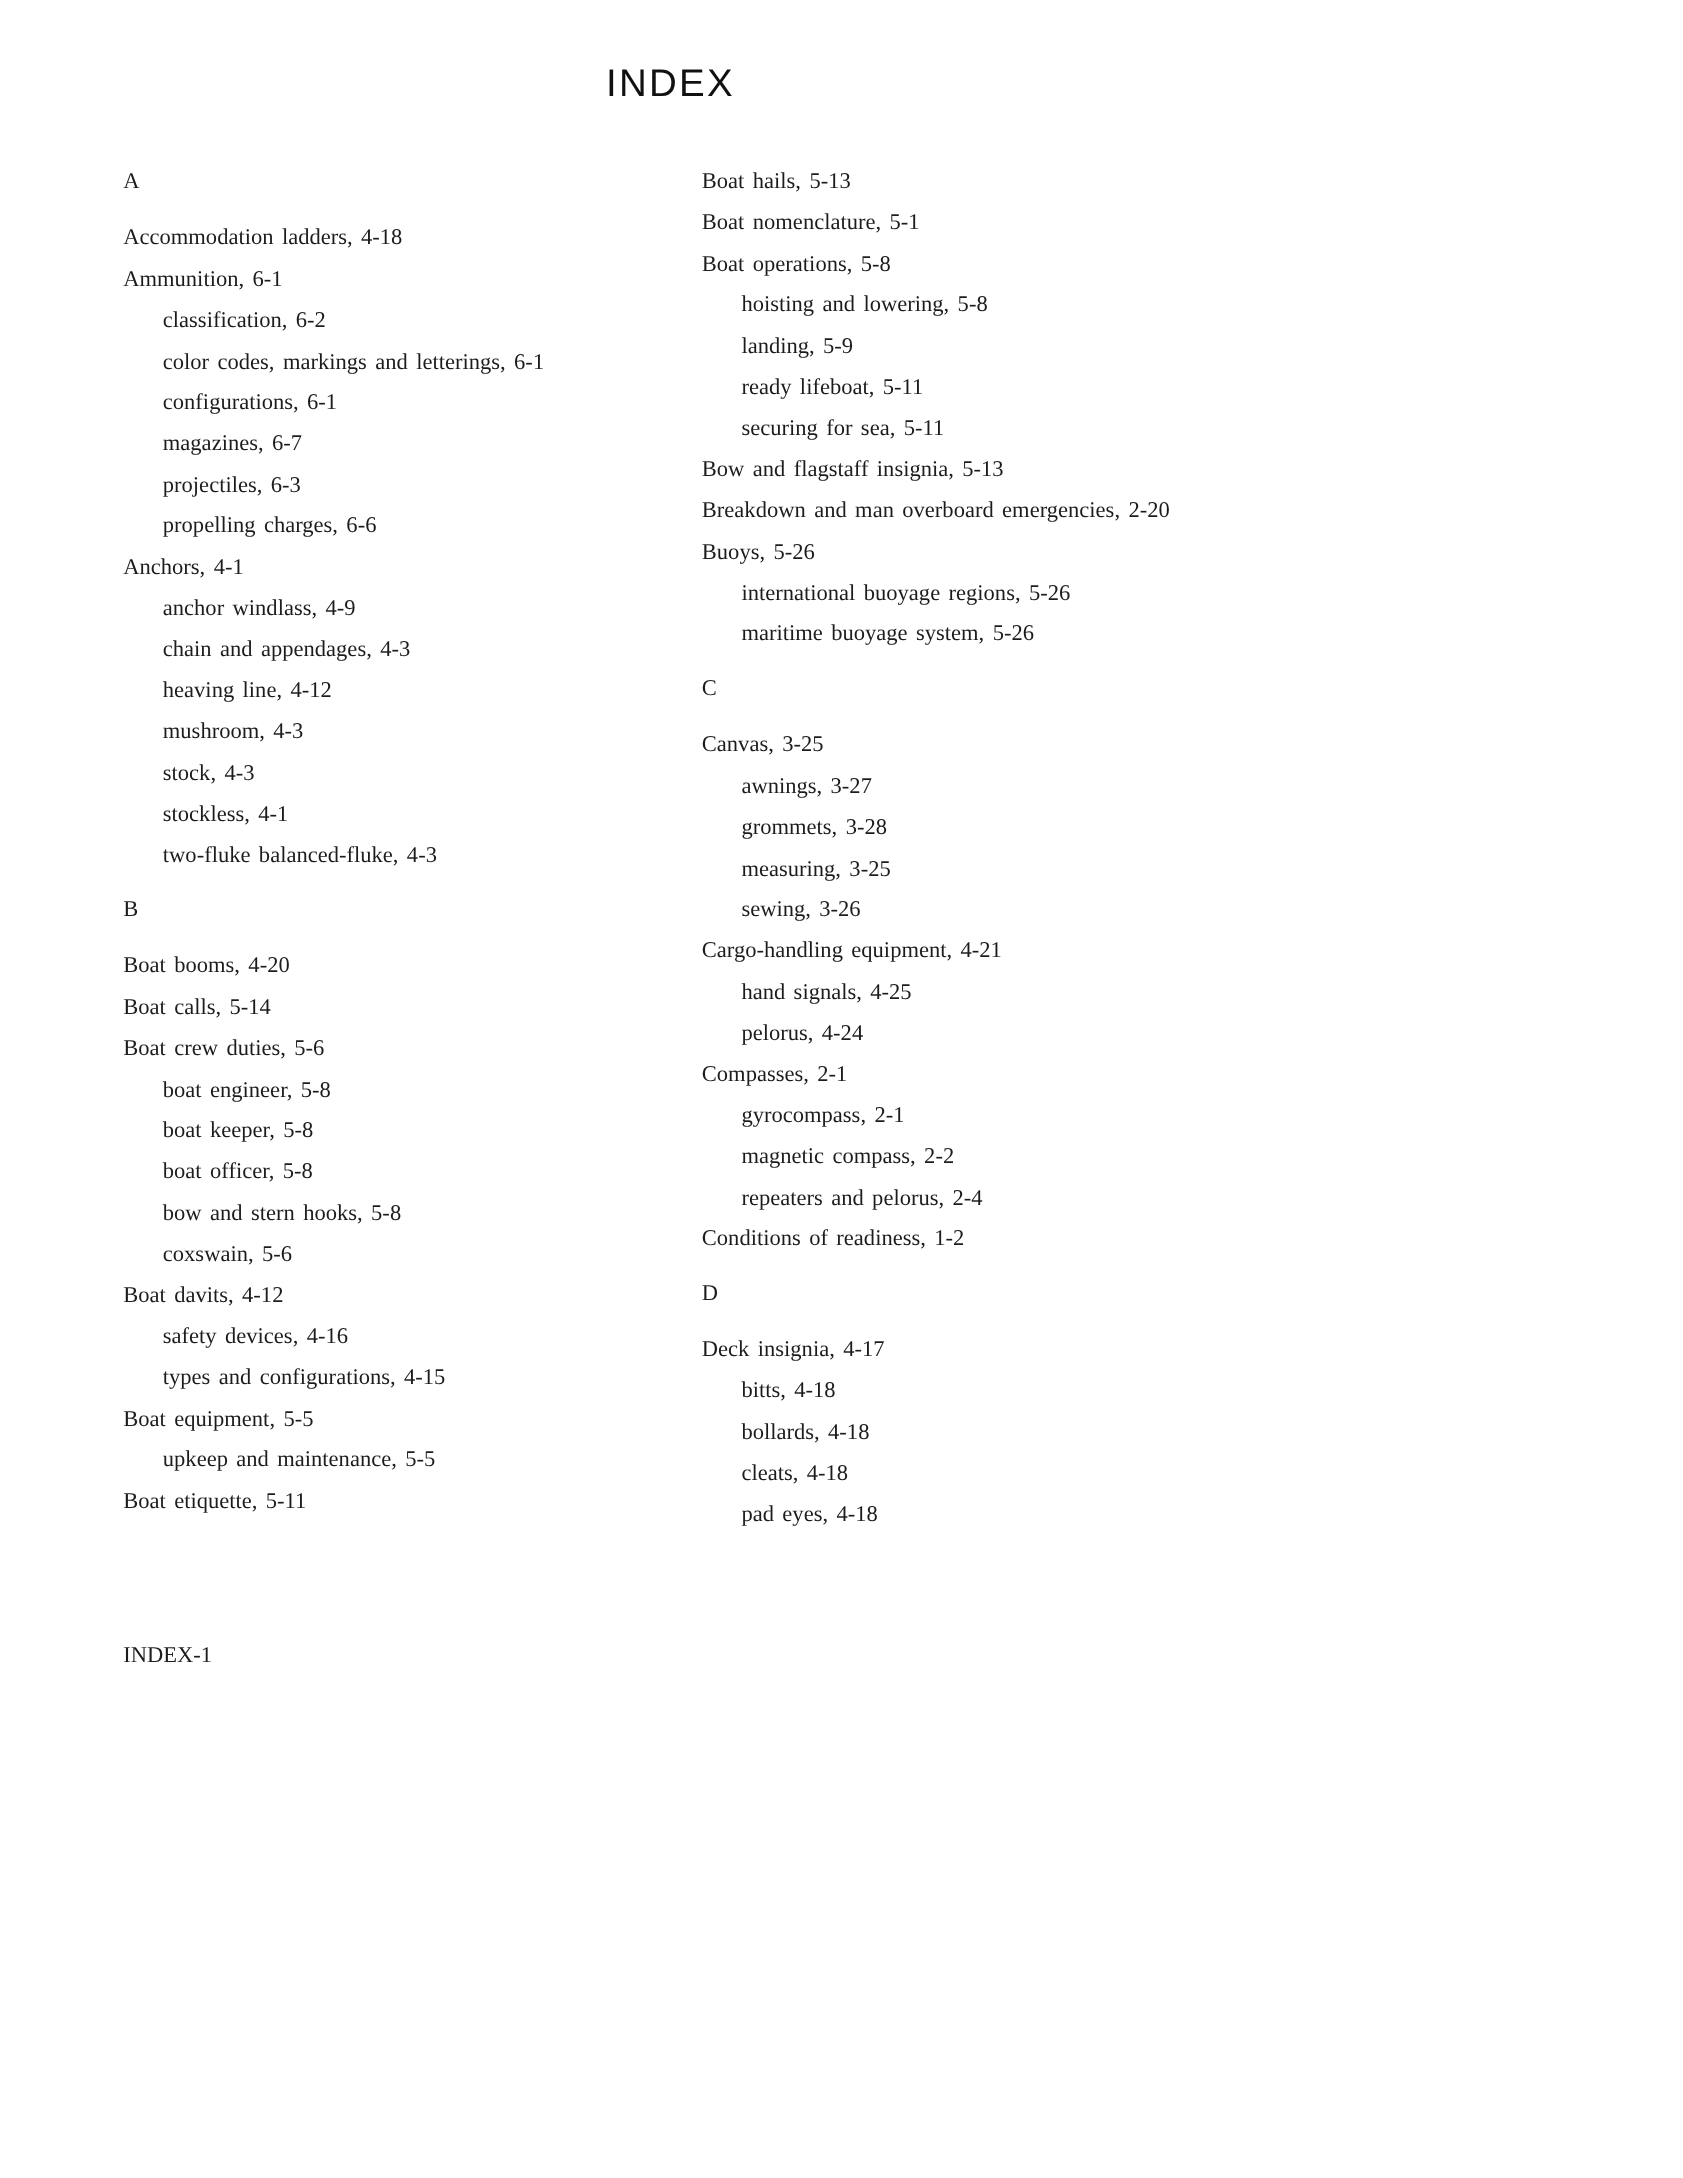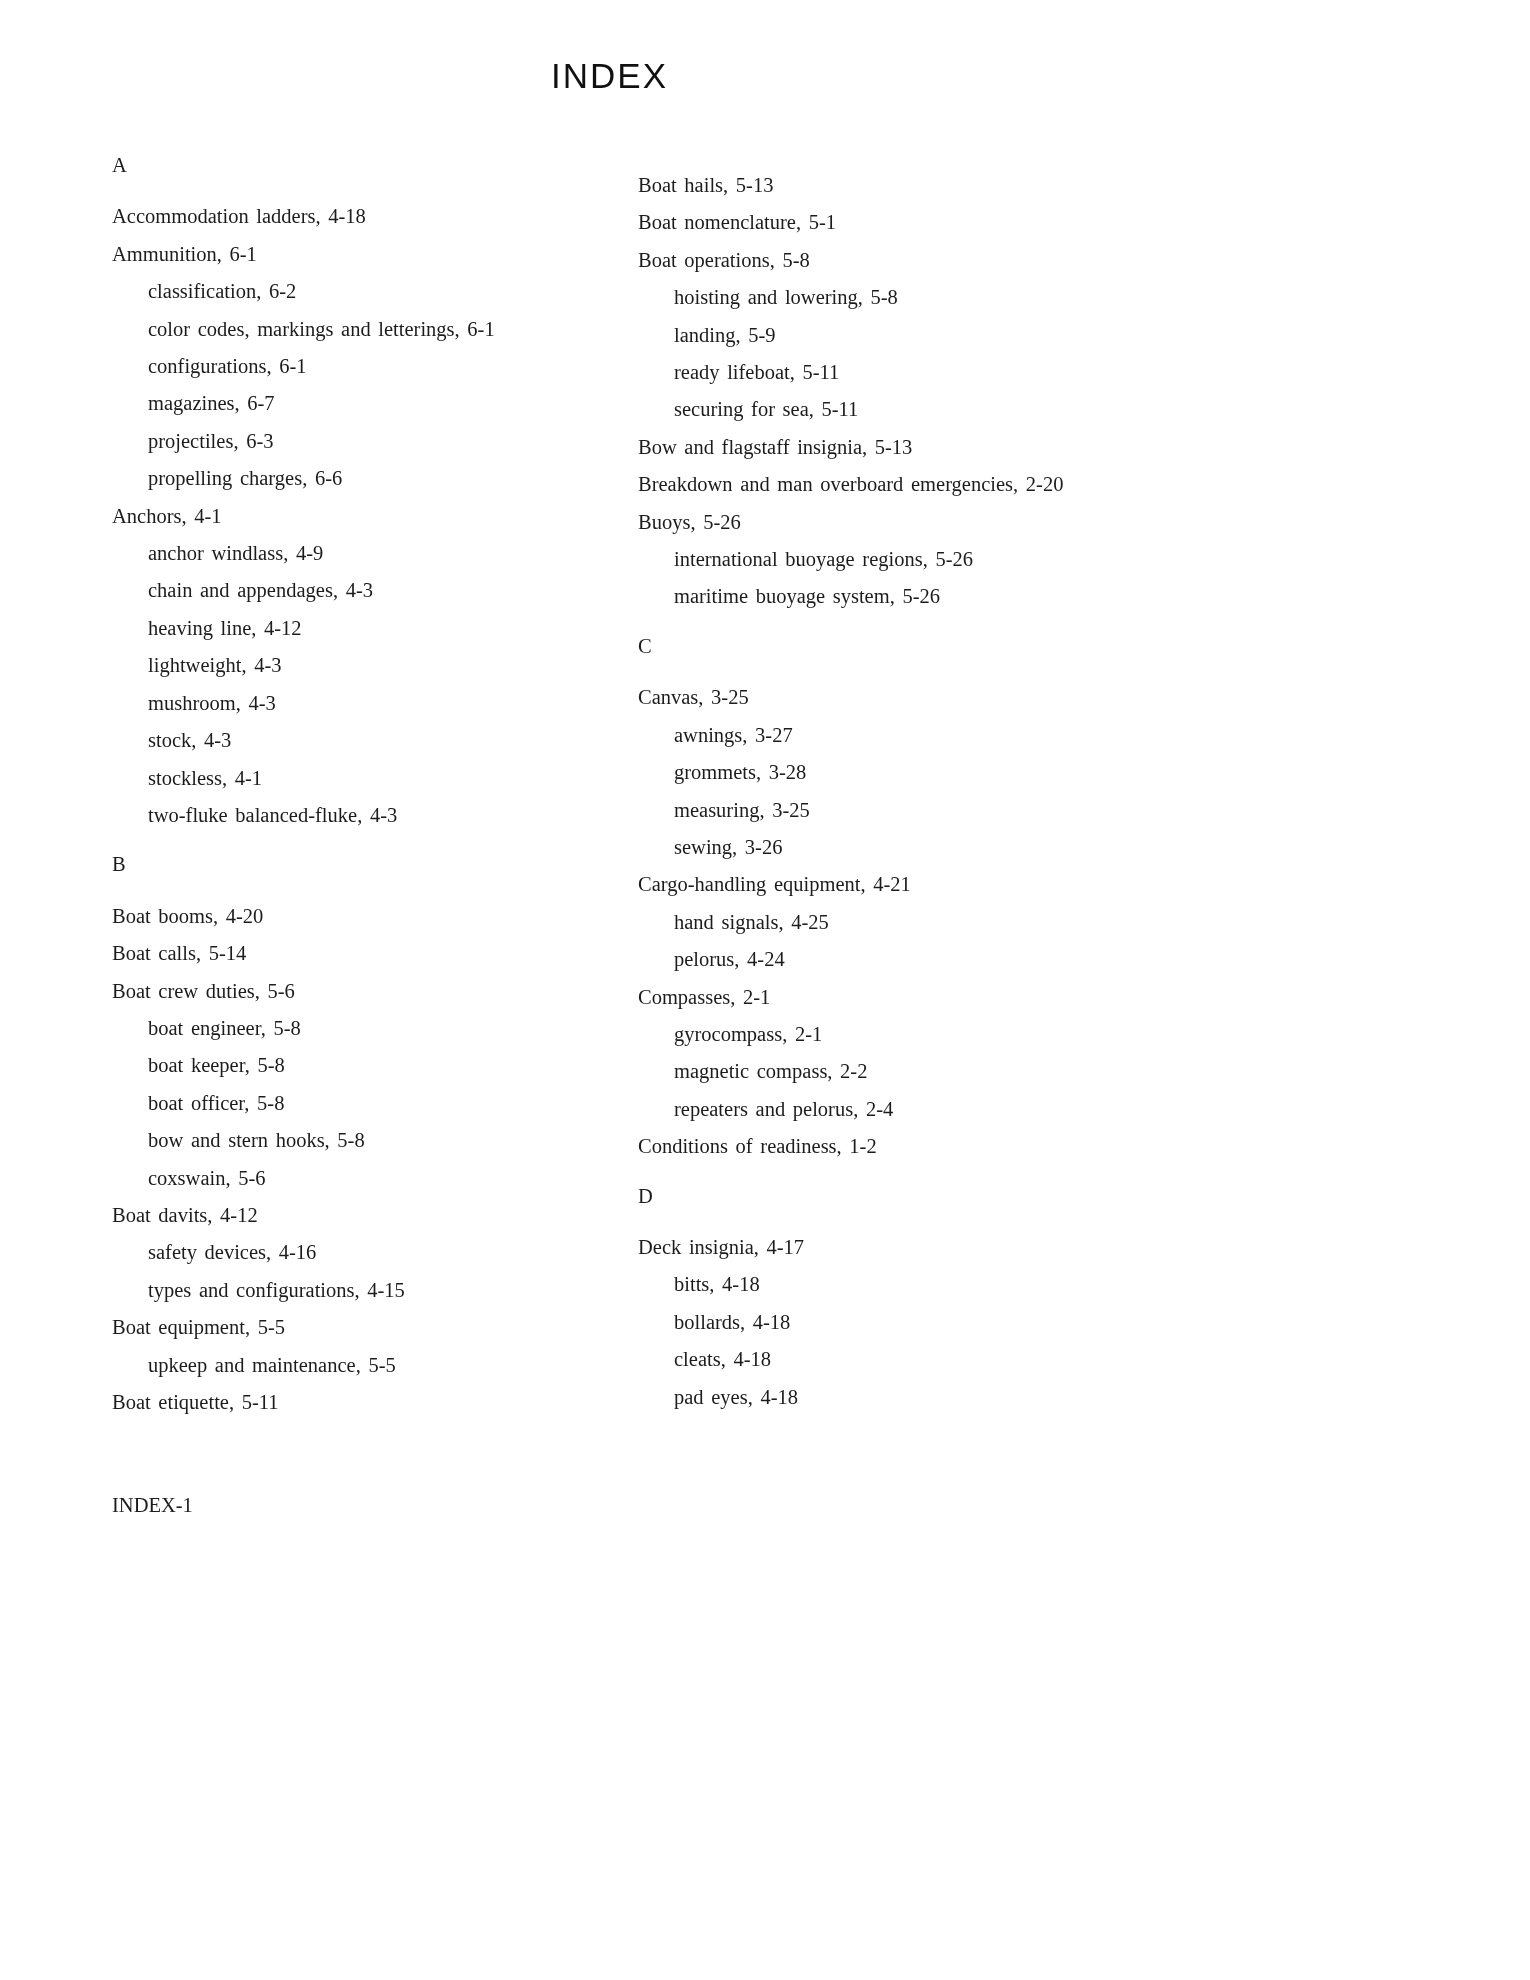--- a/index.html
+++ b/index.html
@@ -41,21 +41,20 @@
     left: 0;
     width: 100%;
     display: flex;
   }
   .col-left {
     width: 526px;
     flex: 0 0 526px;
   }
   .col-right {
     flex: 1;
-    margin-top: 20px;
   }
   .line {
     font-size: 20.5px;
     line-height: 37.4px;
     white-space: nowrap;
     color: #1c1c1c;
   }
   .entry {
     word-spacing: 2.5px;
   }
@@ -93,21 +92,20 @@
           <div class="line entry lvl1"><span>classification</span>, <span>6-2</span></div>
           <div class="line entry lvl1"><span>color codes, markings and letterings</span>, <span>6-1</span></div>
           <div class="line entry lvl1"><span>configurations</span>, <span>6-1</span></div>
           <div class="line entry lvl1"><span>magazines</span>, <span>6-7</span></div>
           <div class="line entry lvl1"><span>projectiles</span>, <span>6-3</span></div>
           <div class="line entry lvl1"><span>propelling charges</span>, <span>6-6</span></div>
           <div class="line entry lvl0"><span>Anchors</span>, <span>4-1</span></div>
           <div class="line entry lvl1"><span>anchor windlass</span>, <span>4-9</span></div>
           <div class="line entry lvl1"><span>chain and appendages</span>, <span>4-3</span></div>
           <div class="line entry lvl1"><span>heaving line</span>, <span>4-12</span></div>
-          <div class="line entry lvl1"><span>lightweight</span>, <span>4-3</span></div>
           <div class="line entry lvl1"><span>mushroom</span>, <span>4-3</span></div>
           <div class="line entry lvl1"><span>stock</span>, <span>4-3</span></div>
           <div class="line entry lvl1"><span>stockless</span>, <span>4-1</span></div>
           <div class="line entry lvl1"><span>two-fluke balanced-fluke</span>, <span>4-3</span></div>
           <div class="line letter">B</div>
           <div class="line entry lvl0"><span>Boat booms</span>, <span>4-20</span></div>
           <div class="line entry lvl0"><span>Boat calls</span>, <span>5-14</span></div>
           <div class="line entry lvl0"><span>Boat crew duties</span>, <span>5-6</span></div>
           <div class="line entry lvl1"><span>boat engineer</span>, <span>5-8</span></div>
           <div class="line entry lvl1"><span>boat keeper</span>, <span>5-8</span></div>

